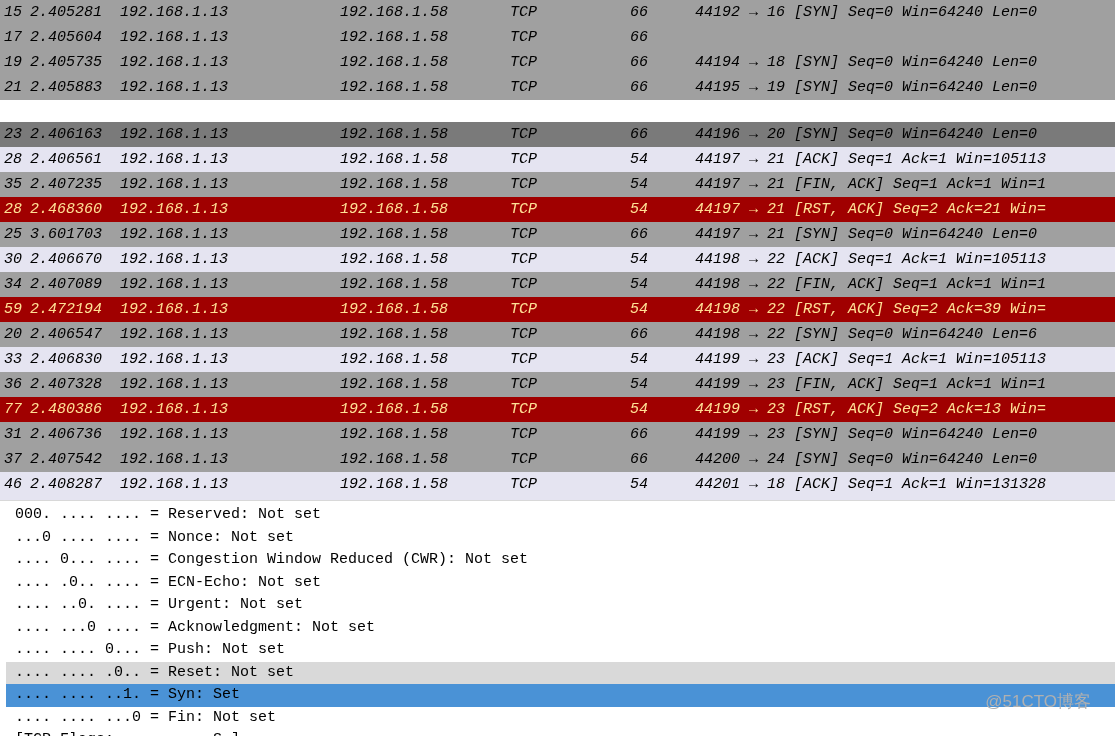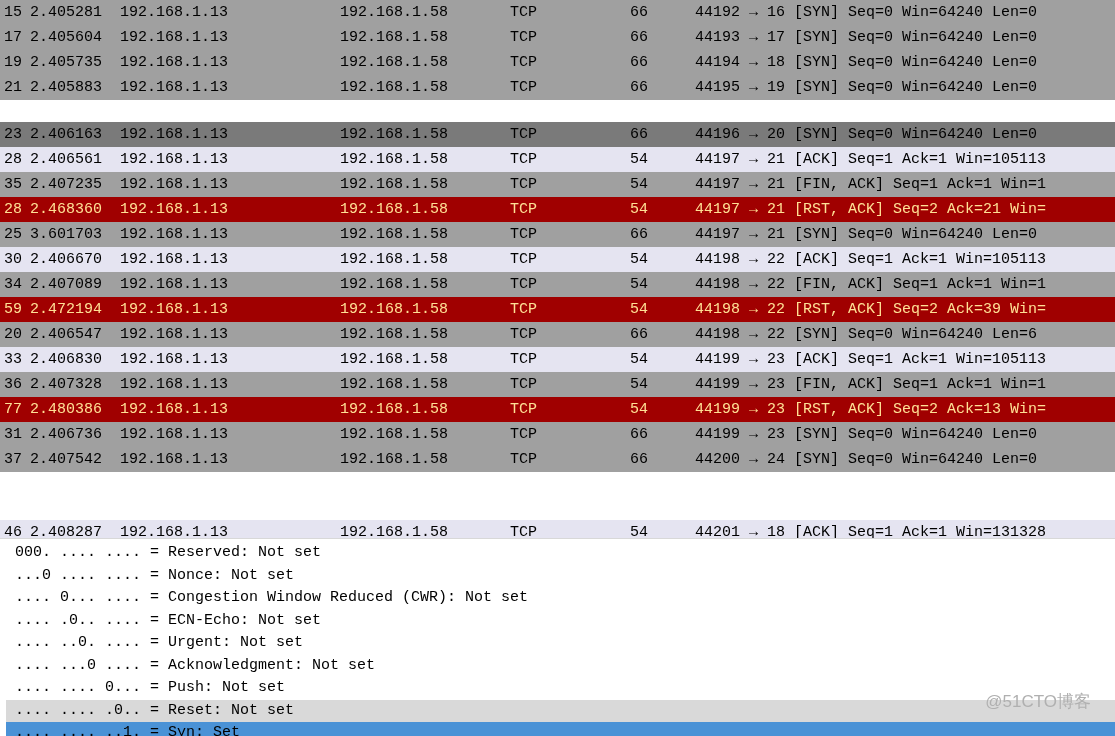--- a/index.html
+++ b/index.html
@@ -18,37 +18,38 @@
     overflow: hidden;
   }
   .packet-row {
     display: grid;
     grid-template-columns: 30px 90px 220px 170px 120px 65px auto;
     height: 25px;
     line-height: 25px;
     white-space: nowrap;
     font-size: 15px;
     letter-spacing: 0px;
+    font-style: italic;
   }
   .col { overflow: hidden; }
   .col-no   { text-align: right; padding-right: 8px; }
   .col-time { }
   .col-src  { }
   .col-dst  { }
   .col-prot { }
   .col-len  { padding-right: 4px; }
   .col-info { }
 
   .row-gray1 { background: #a0a0a0; color: #000; }          
   .row-gray2 { background: #7a7a7a; color: #000; margin-top: 22px; }          
   .row-lav   { background: #e5e4f1; color: #000; }          
   .row-red   { background: #a00000; color: #ffe095; }       
 
   
-  .clipped { height: 18px; overflow: hidden; margin-top: 48px; }
+  .clipped { height: 28px; overflow: hidden; }
 
   .divider {
     height: 2px;
     background: #ffffff;
     border-top: 1px solid #d8d8d8;
   }
 
   .detail-pane {
     background: #ffffff;
     font-size: 15px;
@@ -86,21 +87,20 @@
       <div class="col col-len">66</div>
       <div class="col col-info">44192 → 16 [SYN] Seq=0 Win=64240 Len=0</div>
     </div>
     <div class="packet-row row-gray1">
       <div class="col col-no">17</div>
       <div class="col col-time">2.405604</div>
       <div class="col col-src">192.168.1.13</div>
       <div class="col col-dst">192.168.1.58</div>
       <div class="col col-prot">TCP</div>
       <div class="col col-len">66</div>
-      <div class="col col-info">44193 → 17 [SYN] Seq=0 Win=64240 Len=0</div>
     </div>
     <div class="packet-row row-gray1">
       <div class="col col-no">19</div>
       <div class="col col-time">2.405735</div>
       <div class="col col-src">192.168.1.13</div>
       <div class="col col-dst">192.168.1.58</div>
       <div class="col col-prot">TCP</div>
       <div class="col col-len">66</div>
       <div class="col col-info">44194 → 18 [SYN] Seq=0 Win=64240 Len=0</div>
     </div>

